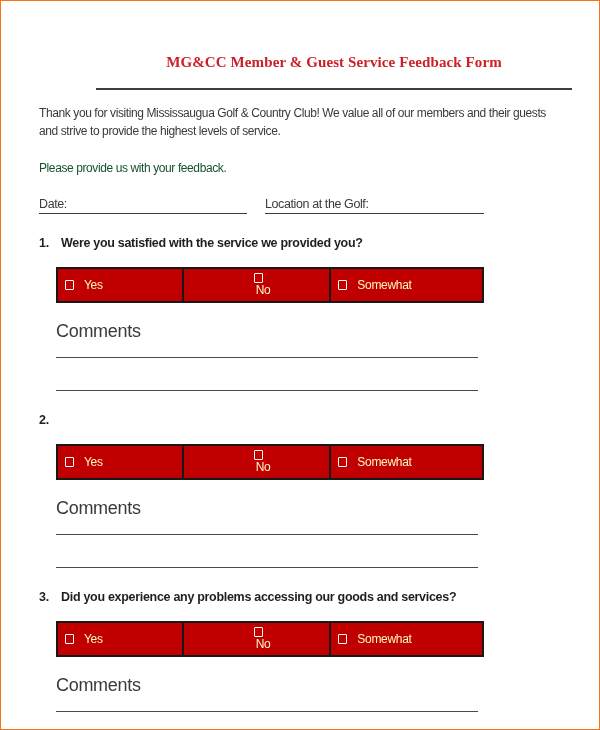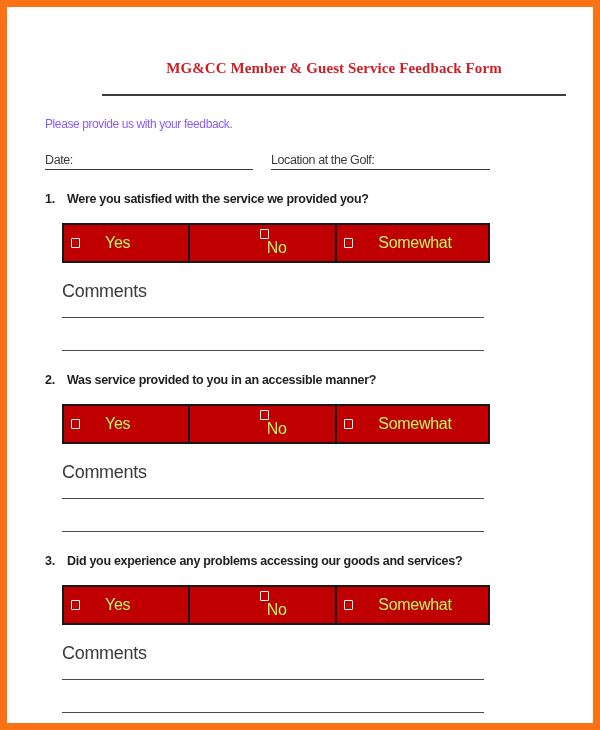--- a/index.html
+++ b/index.html
@@ -1,33 +1,33 @@
 <!DOCTYPE html>
 <html><head>
 <meta charset="utf-8">
 <style>
   html,body{margin:0;padding:0;background:#fff;}
   .page{
     width:600px;height:730px;box-sizing:border-box;position:relative;
-    background:#ffffff;border:7px solid #f97316;
+    background:#ffffff;border:1px solid #f97316;
     font-family:"Liberation Sans", sans-serif;color:#3c3c3c;overflow:hidden;
   }
   
   .header{margin:52px 27px 0 95px;text-align:center;}
   .title{
     font-family:"Liberation Serif", serif;font-weight:bold;font-size:15px;
     color:#cc2026;letter-spacing:0.1px;line-height:18px;
   }
   .title-rule{margin:17px 27px 0 95px;border:0;border-top:2px solid #3d3d3d;height:0;}
   
   .intro{
     margin:14px 35px 0 38px;font-size:12px;line-height:18px;
     letter-spacing:-0.4px;color:#3a3a3a;
   }
-  .prompt{margin:21px 35px 0 38px;font-size:12px;letter-spacing:-0.4px;color:#8b5cf6;}
+  .prompt{margin:21px 35px 0 38px;font-size:12px;letter-spacing:-0.4px;color:#14532d;}
   
   .field-row{display:flex;margin:22px 38px 0 38px;}
   .field{display:flex;align-items:flex-start;border-bottom:1.3px solid #3a3a3a;padding-bottom:2px;}
   .field-label{font-size:12.5px;letter-spacing:-0.4px;color:#3a3a3a;white-space:nowrap;}
   .field-date{width:208px;}
   .field-location{width:219px;margin-left:18px;}
   
   .q-row{display:flex;margin:21px 35px 0 38px;font-weight:bold;font-size:12.5px;
          letter-spacing:-0.3px;color:#1f1f1f;line-height:16px;}
   .q-num{width:22px;flex:none;}
@@ -40,35 +40,36 @@
     padding:4px 4px 4px 7px;background:#c00000;
   }
   .option-cell + .option-cell{border-left:2px solid #181818;}
   .cell-1{width:29.2%;}
   .cell-2{width:34.8%;flex-direction:column;}
   .cell-3{width:36%;}
   .cb{
     width:7px;height:8px;border:1.5px solid #ffffff;border-radius:1px;
     display:inline-block;flex:none;
   }
-  .option-label{margin-left:25px;color:#bef264;font-size:16px;letter-spacing:-0.3px;}
+  .option-label{margin-left:10px;color:#fef9c3;font-size:12px;letter-spacing:-0.3px;}
   .comments-label{margin:18px 0 0 55px;font-size:18px;letter-spacing:-0.3px;color:#3a3a3a;}
   .comment-line{margin:15px 0 0 55px;width:422px;height:0;border-bottom:1.5px solid #4a4a4a;}
   .comment-line.second{margin-top:32px;}
 </style>
 </head>
 <body>
 
 <div class="page">
 
   <div class="header">
     <div class="title">MG&amp;CC Member &amp; Guest Service Feedback Form</div>
   </div>
   <div class="title-rule"></div>
 
+  <p class="intro">Thank you for visiting Mississaugua Golf &amp; Country Club!  We value all of our members and their guests and strive to provide the highest levels of service.</p>
 
   <p class="prompt">Please provide us with your feedback.</p>
 
   <div class="field-row">
     <div class="field field-date">
       <span class="field-label">Date:</span>
     </div>
     <div class="field field-location">
       <span class="field-label">Location at the Golf:</span>
     </div>
@@ -94,21 +95,20 @@
       </div>
     </div>
     <div class="comments-label">Comments</div>
     <div class="comment-line"></div>
     <div class="comment-line second"></div>
   </div>
 
   <div>
     <div class="q-row">
       <span class="q-num">2.</span>
-      <span class="q-text">Was service provided to you in an accessible manner?</span>
     </div>
     <div class="options-bar">
       <div class="option-cell cell-1">
         <span class="cb"></span>
         <span class="option-label">Yes</span>
       </div>
       <div class="option-cell cell-2">
         <span class="cb"></span>
         <span class="option-label">No</span>
       </div>

